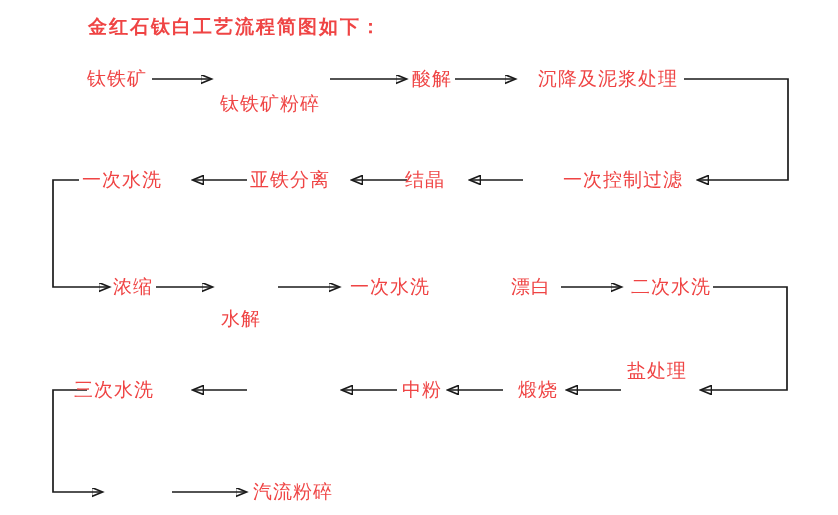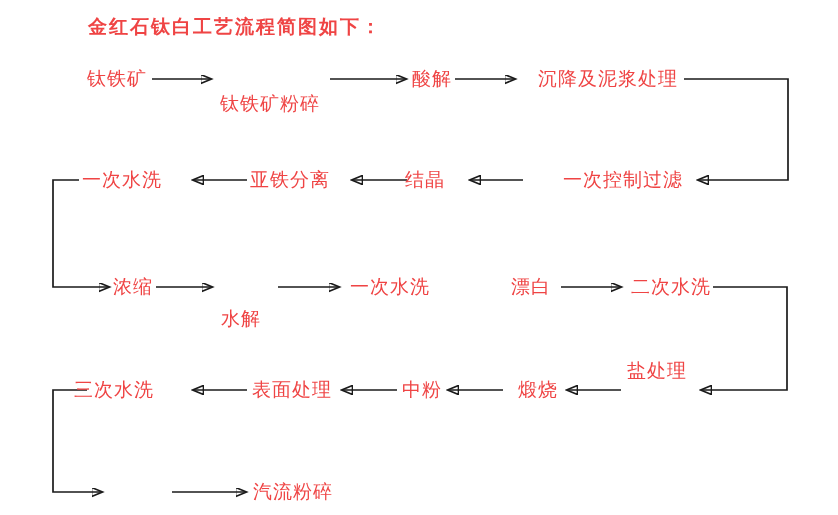--- a/index.html
+++ b/index.html
@@ -95,19 +95,18 @@
 
   <div class="node" style="left:113px; top:276px;">浓缩</div>
   <div class="node" style="left:221px; top:276px;margin-top:32px;">水解</div>
   <div class="node" style="left:350px; top:276px;">一次水洗</div>
   <div class="node" style="left:511px; top:276px;">漂白</div>
   <div class="node" style="left:631px; top:276px;">二次水洗</div>
 
   <div class="node" style="left:627px; top:360px;text-align:center;">盐处理</div>
   <div class="node" style="left:518px; top:379px;">煅烧</div>
   <div class="node" style="left:402px; top:379px;">中粉</div>
-  <div class="node" style="left:252px; top:379px;">表面处理</div>
   <div class="node" style="left:74px;  top:379px;">三次水洗</div>
 
   <div class="node" style="left:130px; top:481px;margin-top:48px;">干燥</div>
   <div class="node" style="left:253px; top:481px;">汽流粉碎</div>
 
 </div>
 
 </body></html>

